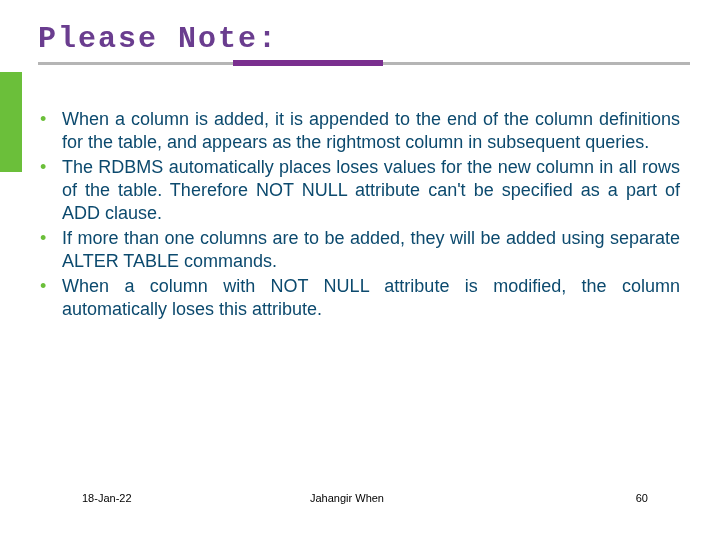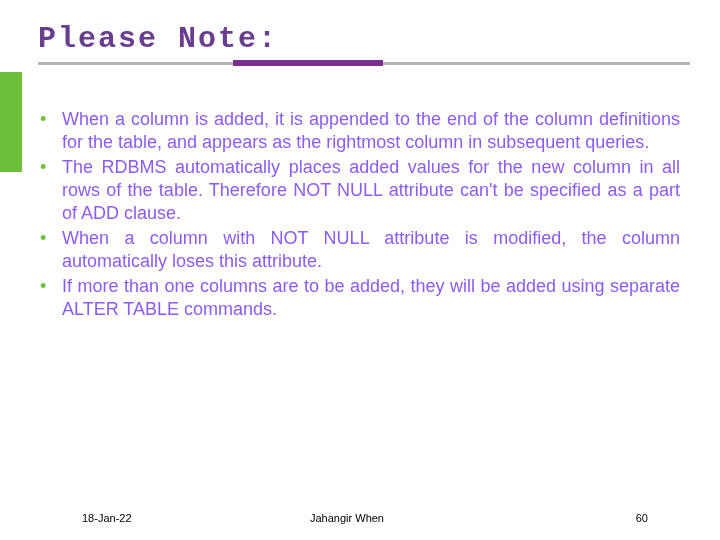--- a/index.html
+++ b/index.html
@@ -70,21 +70,21 @@
     right: 40px;
   }
   ul.bullets {
     list-style: none;
   }
   ul.bullets li {
     position: relative;
     padding-left: 24px;
     font-size: 18px;
     line-height: 1.28;
-    color: #8b5cf6;
+    color: #0c4a6e;
     text-align: justify;
     margin-bottom: 2px;
   }
   ul.bullets li::before {
     content: "•";
     position: absolute;
     left: 2px;
     top: 0px;
     color: #6bbf3a;
     font-size: 18px;
@@ -93,21 +93,20 @@
     position: absolute;
     bottom: 30px;
     left: 0;
     right: 0;
     height: 18px;
   }
   .footer span {
     position: absolute;
     font-size: 11px;
     color: #000000;
-    margin-top: 20px;
   }
   .footer .date { left: 82px; }
   .footer .author { left: 310px; }
   .footer .page { right: 72px; }
 </style>
 </head>
 <body>
 
 <div class="slide">
 
@@ -117,23 +116,23 @@
       <div class="underline-grey"></div>
       <div class="underline-purple"></div>
     </div>
   </div>
 
   <div class="left-green-block"></div>
 
   <div class="content">
     <ul class="bullets">
       <li>When a column is added, it is appended to the end of the column definitions for the table, and appears as the rightmost column in subsequent queries.</li>
-      <li>The RDBMS automatically places added values for the new column in all rows of the table. Therefore NOT NULL attribute can't be specified as a part of ADD clause.</li>
+      <li>The RDBMS automatically places loses values for the new column in all rows of the table. Therefore NOT NULL attribute can't be specified as a part of ADD clause.</li>
+      <li>If more than one columns are to be added, they will be added using separate ALTER TABLE commands.</li>
       <li>When a column with NOT NULL attribute is modified, the column automatically loses this attribute.</li>
-      <li>If more than one columns are to be added, they will be added using separate ALTER TABLE commands.</li>
     </ul>
   </div>
 
   <div class="footer">
     <span class="date">18-Jan-22</span>
     <span class="author">Jahangir When</span>
     <span class="page">60</span>
   </div>
 
 </div>

